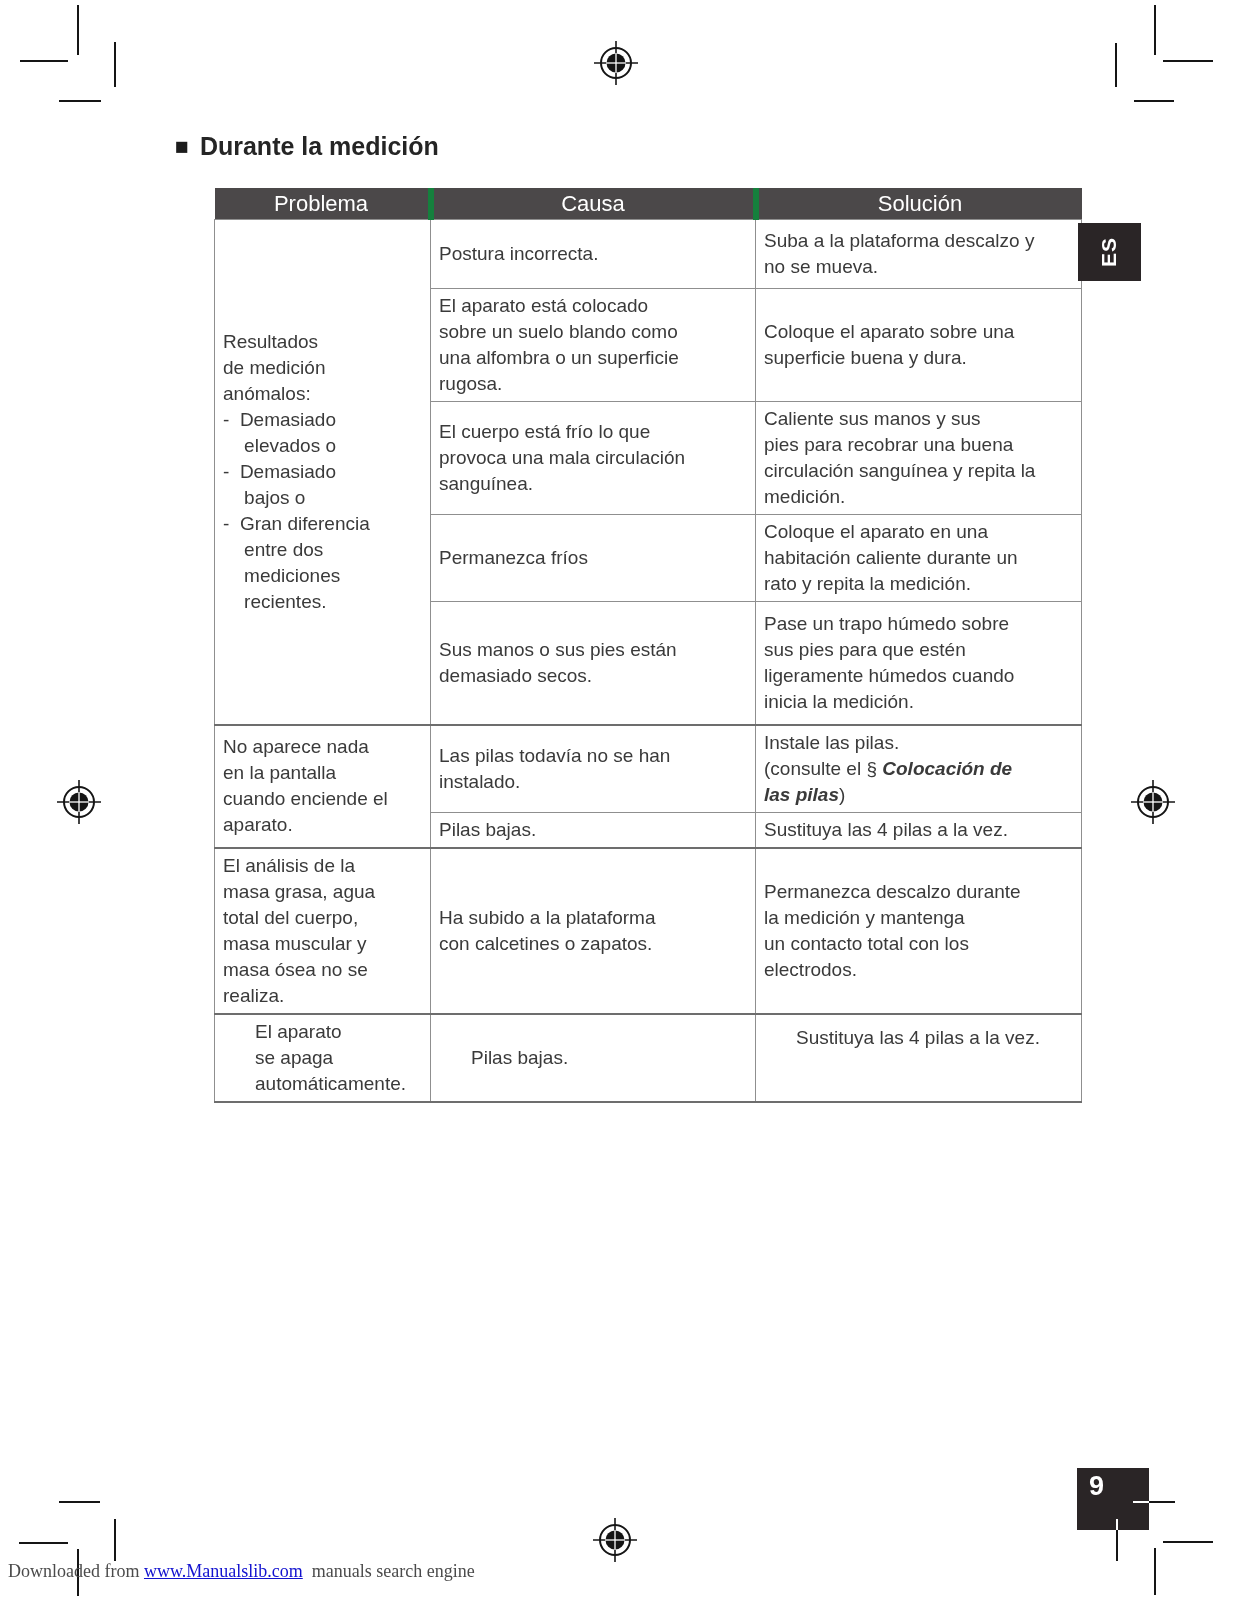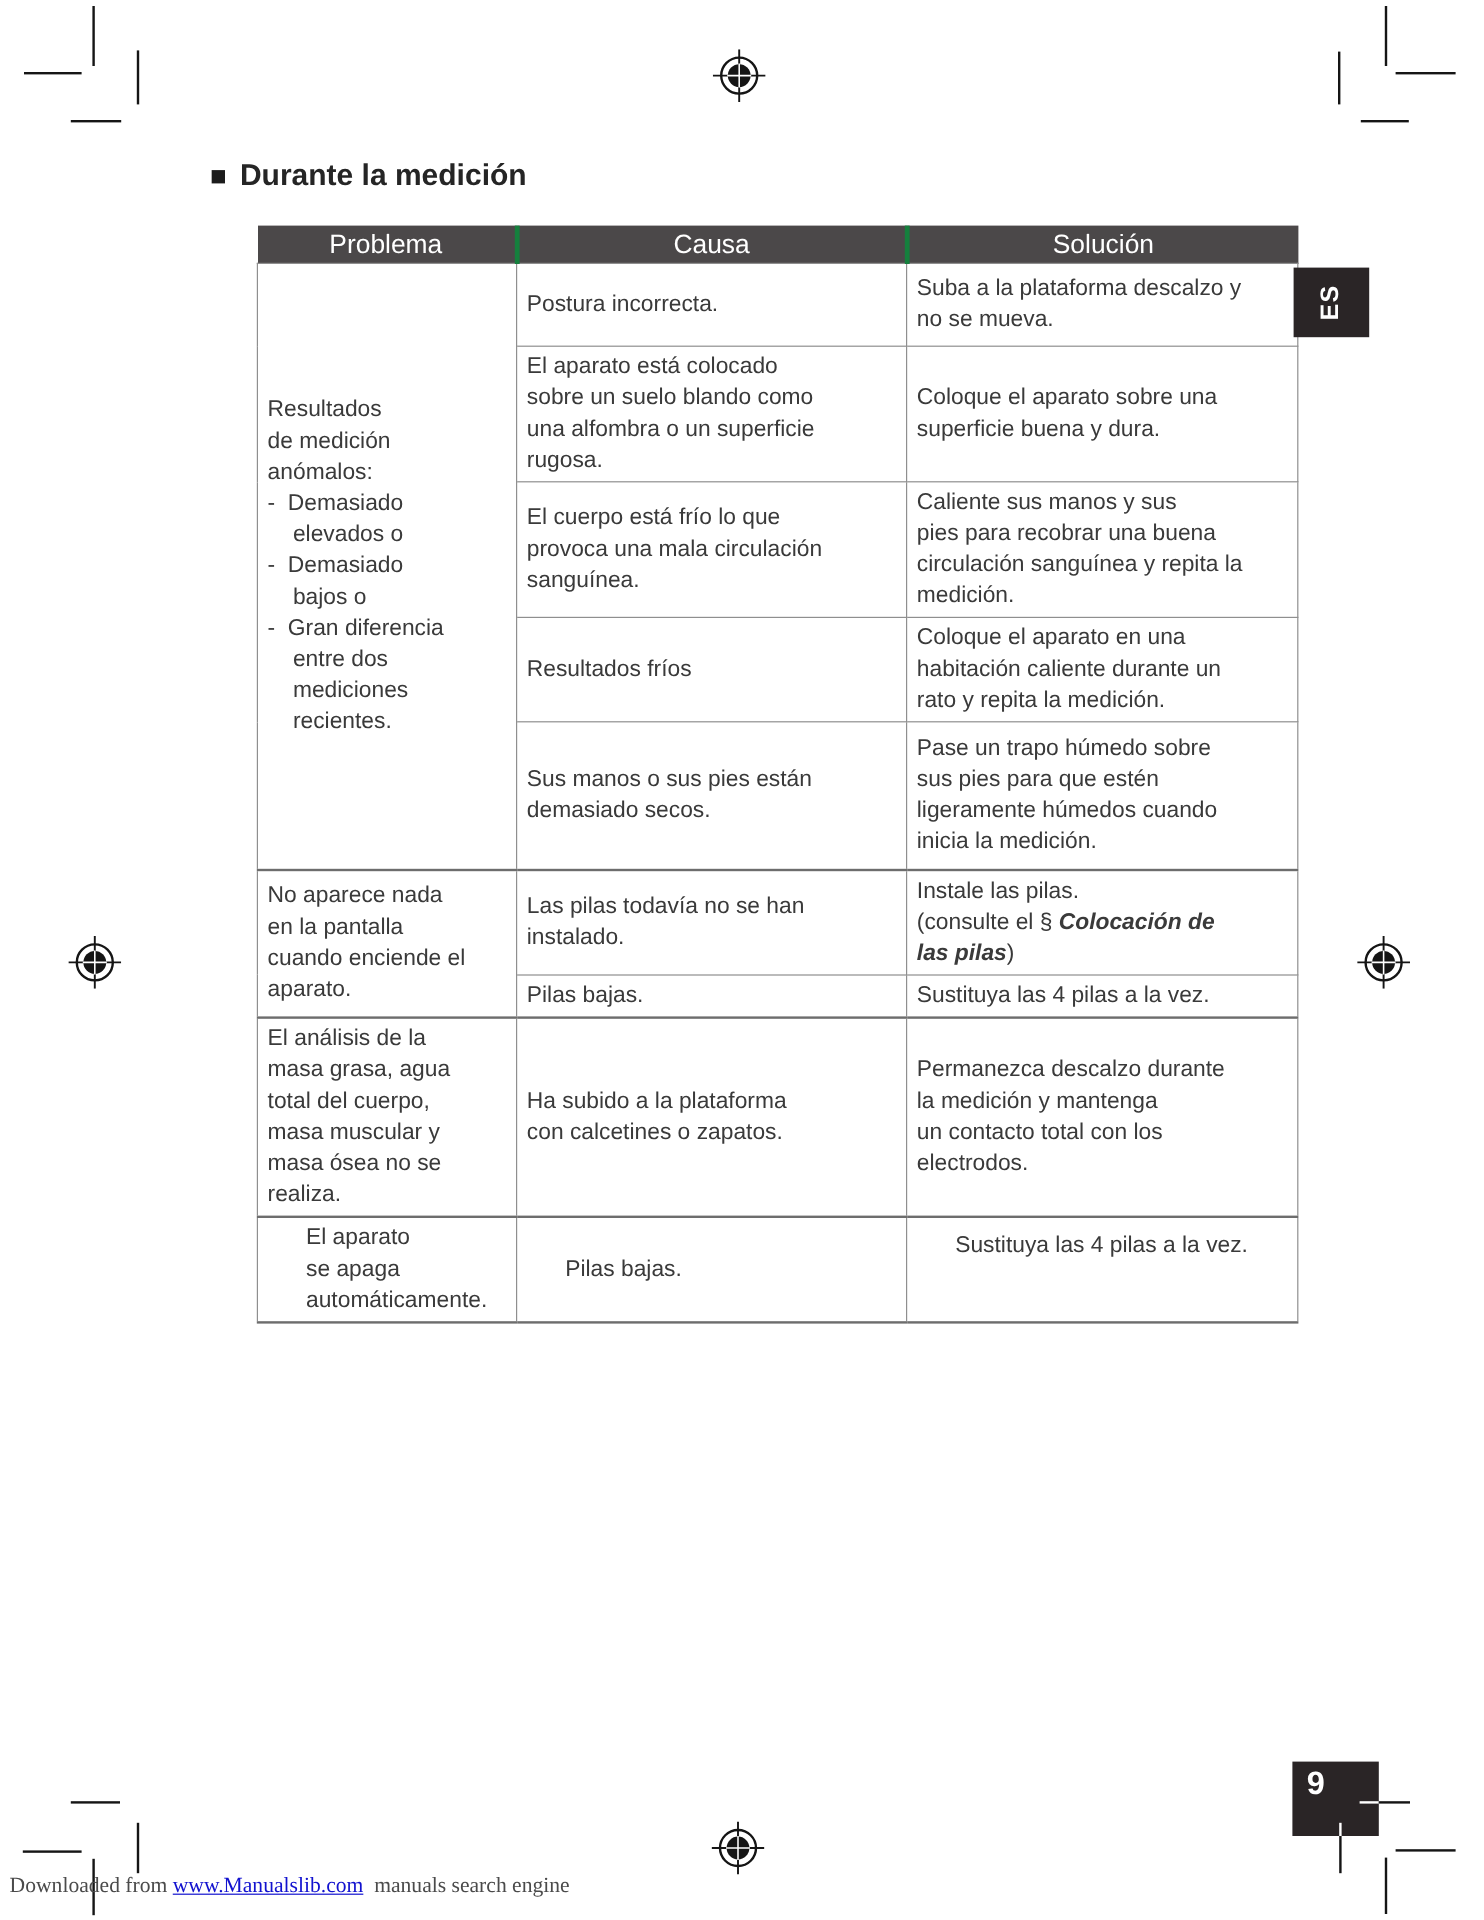--- a/index.html
+++ b/index.html
@@ -20,21 +20,21 @@
   table.ts {
     position:absolute; left:176px; top:188px; width:867px;
     border-collapse:collapse; table-layout:fixed;margin-left:38px;
   }
   col.c-problem { width:216px; }
   col.c-cause   { width:325px; }
   col.c-solution{ width:326px; }
   .ts th {
     background:#4b4849; color:#ffffff; font-weight:normal;
     font-size:22px; height:31px; text-align:center; padding:0;
-    border-left:4px solid #15803d;
+    border-left:6px solid #15803d;
   }
   .ts th:first-child { border-left:none; }
   .ts td {
     border:1px solid #8f8f8f;
     font-size:19px; line-height:26px; color:#3a3a3a;
     padding:4px 8px; vertical-align:middle;
     white-space:pre-line; word-wrap:break-word;
   }
   .ts tr.group-start td { border-top:2px solid #6d6d6d; }
   .ts tr.table-end td   { border-bottom:2px solid #6d6d6d;padding-left:40px; }
@@ -126,21 +126,21 @@
     <tr class="h110">
       <td>El cuerpo está frío lo que
 provoca una mala circulación
 sanguínea.</td>
       <td>Caliente sus manos y sus
 pies para recobrar una buena
 circulación sanguínea y repita la
 medición.</td>
     </tr>
     <tr class="h84">
-      <td>Resultados fríos</td>
+      <td>Permanezca fríos</td>
       <td>Coloque el aparato en una
 habitación caliente durante un
 rato y repita la medición.</td>
     </tr>
     <tr class="h123">
       <td>Sus manos o sus pies están
 demasiado secos.</td>
       <td>Pase un trapo húmedo sobre
 sus pies para que estén
 ligeramente húmedos cuando

